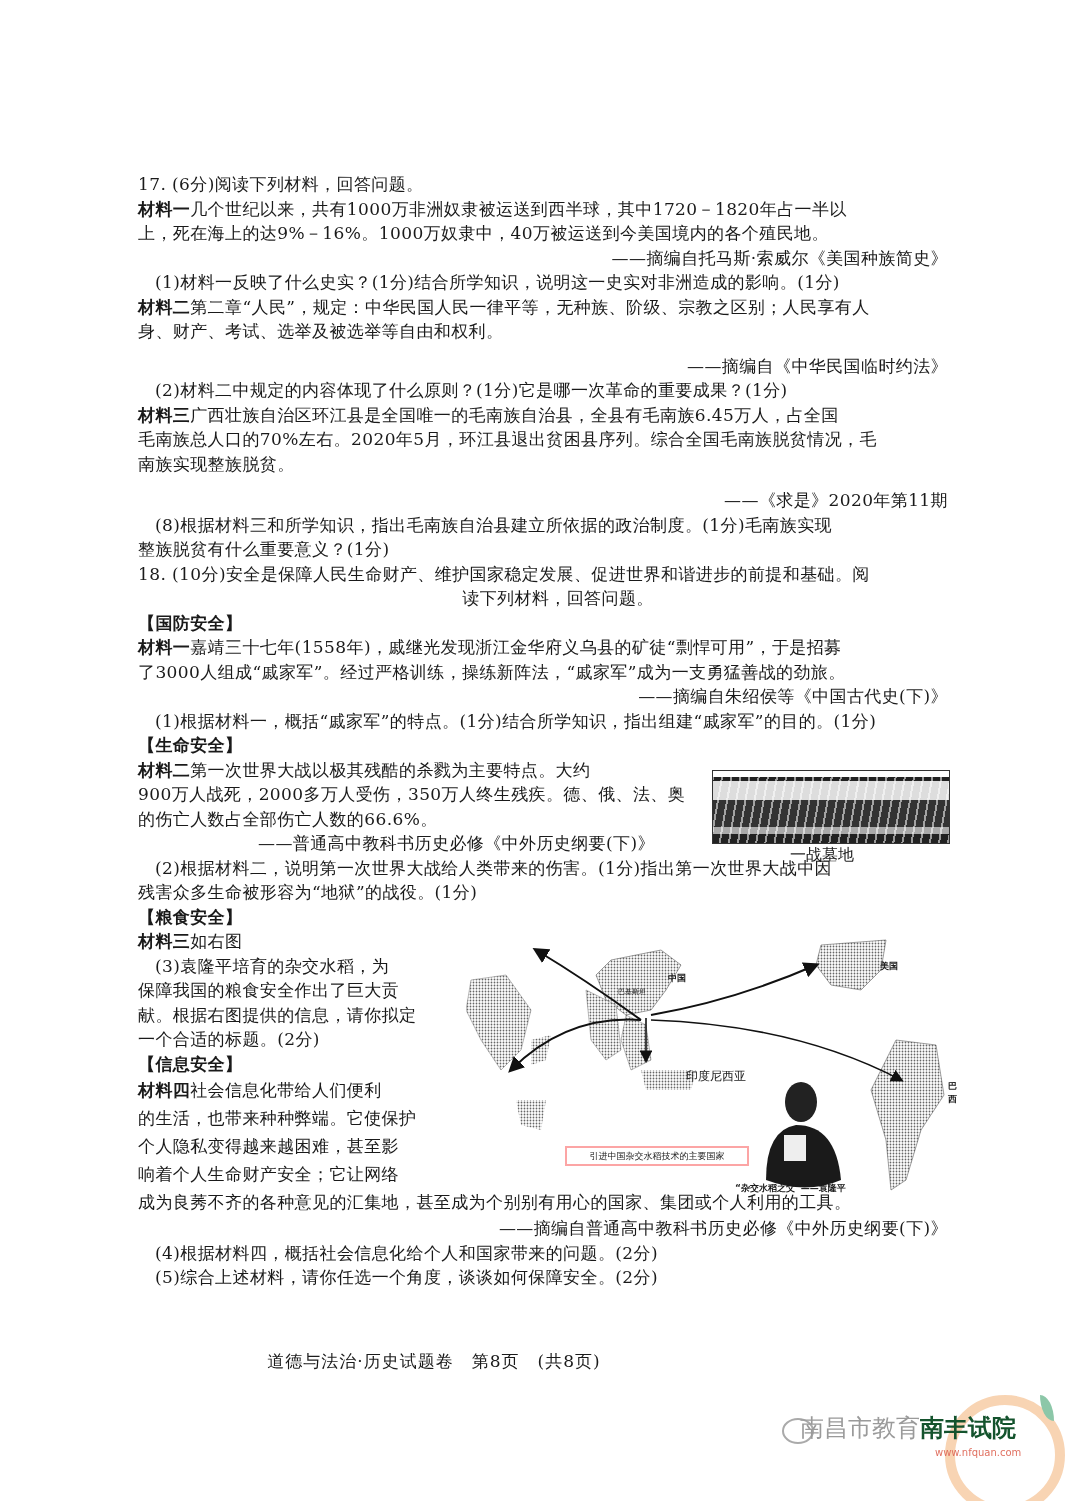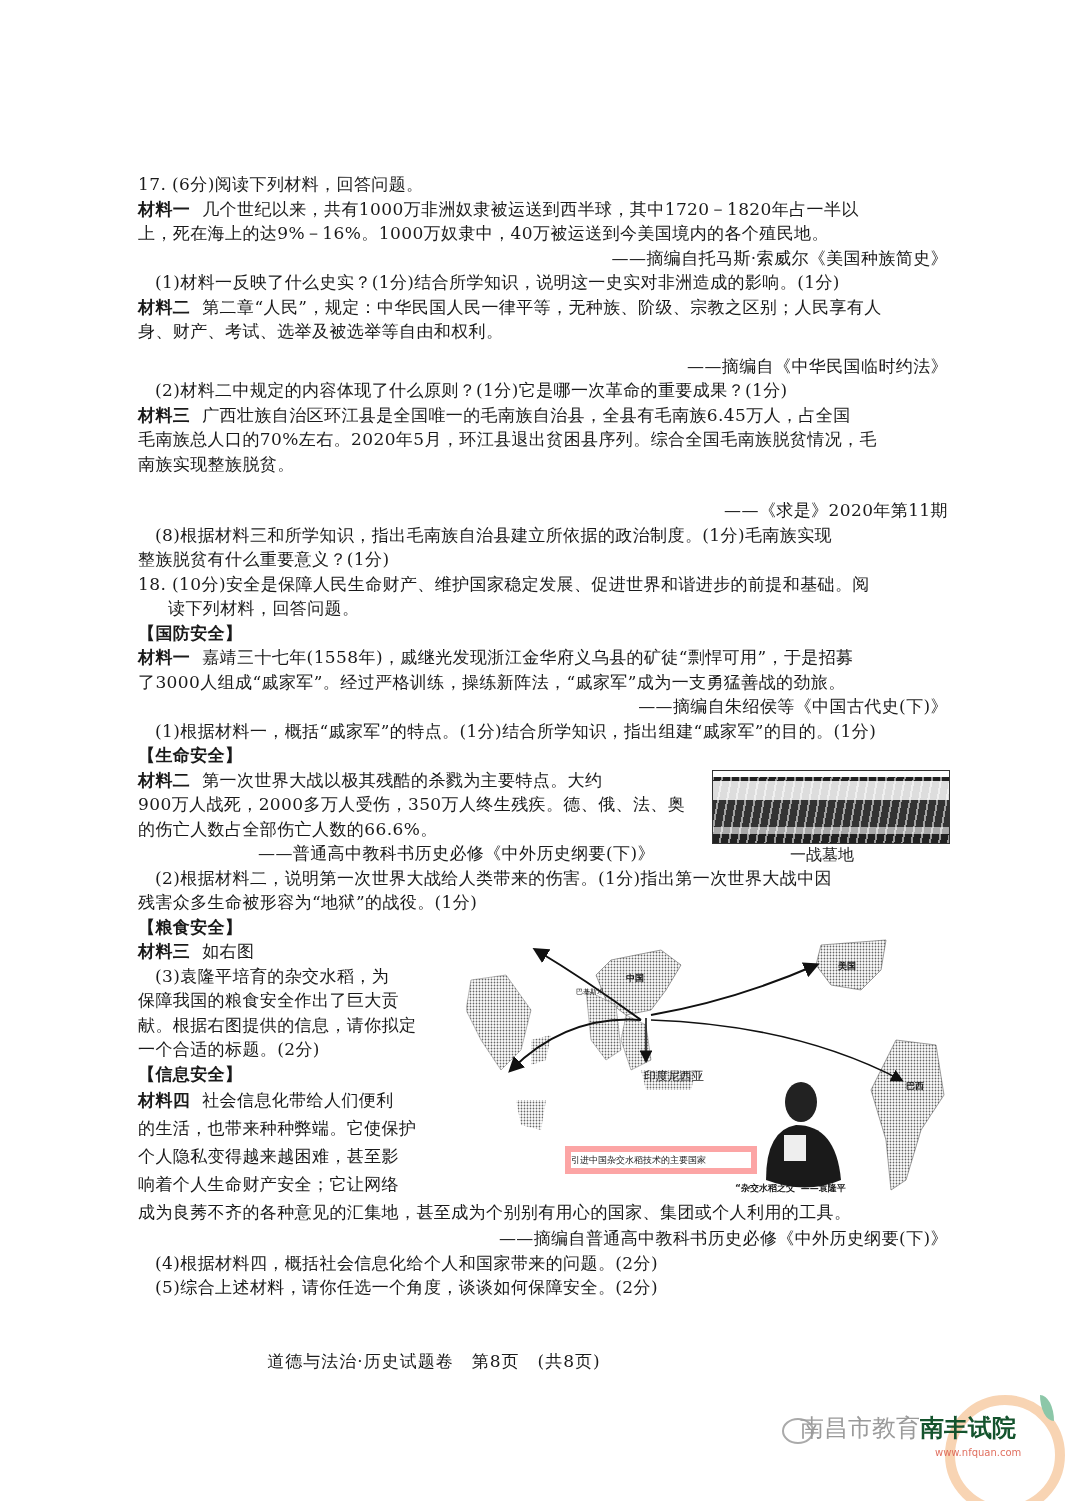--- a/index.html
+++ b/index.html
@@ -4,38 +4,38 @@
   <style>
     html, body { margin: 0; padding: 0; }
     body {
       width: 1080px; height: 1501px; background: #ffffff; position: relative;
       overflow: hidden; color: #1a1a1a;
       font-family: "DejaVu Serif", "Liberation Serif", serif;
     }
     .page { position: absolute; left: 138px; top: 172px; width: 810px; }
     .line { font-size: 17px; line-height: 24.5px; white-space: nowrap; letter-spacing: 0.4px; }
     .indent { padding-left: 17px; }
-    .hang { padding-left: 36px; }
-    .label { font-family: "DejaVu Sans", "Liberation Sans", sans-serif; font-weight: bold; margin-right: 12px; }
+    .hang { padding-left: 36px; text-align: center; }
+    .label { font-family: "DejaVu Sans", "Liberation Sans", sans-serif; font-weight: bold; }
     .section { font-family: "DejaVu Sans", "Liberation Sans", sans-serif; font-weight: bold; }
     .src { text-align: right; }
-    .abs { position: absolute; }
+    .abs { position: absolute; padding-left: 42px; }
     .photo {
       position: absolute; left: 712px; top: 770px; width: 236px; height: 72px;
       background:
         repeating-linear-gradient(100deg, rgba(255,255,255,0.55) 0 2px, transparent 2px 9px),
         linear-gradient(#fff 0 8%, #222 8% 14%, #ddd 14% 40%, #333 40% 78%, #aaa 78% 88%, #222 88%);
       border: 1px solid #333;
     }
     .photo-cap { position: absolute; left: 790px; top: 845px; font-size: 16px; }
     .map { position: absolute; left: 466px; top: 930px; width: 480px; height: 270px; }
     .map svg { width: 100%; height: 100%; }
     .legend-box {
       position: absolute; left: 565px; top: 1146px; width: 180px; height: 16px;
-      border: 6px solid #fca5a5; font-size: 9px; line-height: 16px; text-align: left;
+      border: 2px solid #fca5a5; font-size: 9px; line-height: 16px; text-align: center;
       font-family: "DejaVu Sans", sans-serif;
     }
     .portrait-cap { position: absolute; left: 735px; top: 1182px; font-size: 9px; font-family: "DejaVu Sans", sans-serif; font-weight: bold; }
     .footer { position: absolute; left: 0; width: 868px; top: 1350px; text-align: center; font-size: 17px; letter-spacing: 1px; }
     .watermark { position: absolute; left: 800px; top: 1412px; font-family: "DejaVu Sans", sans-serif; font-size: 24px; color: #9a9a9a; }
     .watermark .brand { color: #14532d; font-weight: bold; }
     .wm-url { position: absolute; left: 935px; top: 1447px; font-size: 10px; color: #e07060; font-family: "DejaVu Sans", sans-serif; }
     .wm-circle { position: absolute; left: 945px; top: 1395px; width: 100px; height: 100px; border: 10px solid #f6c9a0; border-radius: 50%; opacity: 0.8; }
     .wm-leaf { position: absolute; left: 1040px; top: 1395px; width: 14px; height: 26px; background: #8cc7a8; border-radius: 0 100% 0 100%; }
     .wechat { position: absolute; left: 782px; top: 1418px; width: 28px; height: 22px; border: 2px solid #aaa; border-radius: 50%; }
@@ -50,21 +50,21 @@
   <div class="line">上，死在海上的达9%－16%。1000万奴隶中，40万被运送到今美国境内的各个殖民地。</div>
   <div class="line src">——摘编自托马斯·索威尔《美国种族简史》</div>
   <div class="line indent">(1)材料一反映了什么史实？(1分)结合所学知识，说明这一史实对非洲造成的影响。(1分)</div>
   <div class="line"><span class="label">材料二</span><span>第二章“人民”，规定：中华民国人民一律平等，无种族、阶级、宗教之区别；人民享有人</span></div>
   <div class="line">身、财产、考试、选举及被选举等自由和权利。</div>
   <div class="line src" style="margin-top:10px">——摘编自《中华民国临时约法》</div>
   <div class="line indent">(2)材料二中规定的内容体现了什么原则？(1分)它是哪一次革命的重要成果？(1分)</div>
   <div class="line"><span class="label">材料三</span><span>广西壮族自治区环江县是全国唯一的毛南族自治县，全县有毛南族6.45万人，占全国</span></div>
   <div class="line">毛南族总人口的70%左右。2020年5月，环江县退出贫困县序列。综合全国毛南族脱贫情况，毛</div>
   <div class="line">南族实现整族脱贫。</div>
-  <div class="line src" style="margin-top:22px">——《求是》2020年第11期</div>
+  <div class="line src" style="margin-top:12px">——《求是》2020年第11期</div>
   <div class="line indent">(8)根据材料三和所学知识，指出毛南族自治县建立所依据的政治制度。(1分)毛南族实现</div>
   <div class="line">整族脱贫有什么重要意义？(1分)</div>
 
   <div class="line">18. (10分)安全是保障人民生命财产、维护国家稳定发展、促进世界和谐进步的前提和基础。阅</div>
   <div class="line hang" style="padding-left:30px">读下列材料，回答问题。</div>
   <div class="line section">【国防安全】</div>
   <div class="line"><span class="label">材料一</span><span>嘉靖三十七年(1558年)，戚继光发现浙江金华府义乌县的矿徒“剽悍可用”，于是招募</span></div>
   <div class="line">了3000人组成“戚家军”。经过严格训练，操练新阵法，“戚家军”成为一支勇猛善战的劲旅。</div>
   <div class="line src">——摘编自朱绍侯等《中国古代史(下)》</div>
   <div class="line indent">(1)根据材料一，概括“戚家军”的特点。(1分)结合所学知识，指出组建“戚家军”的目的。(1分)</div>

